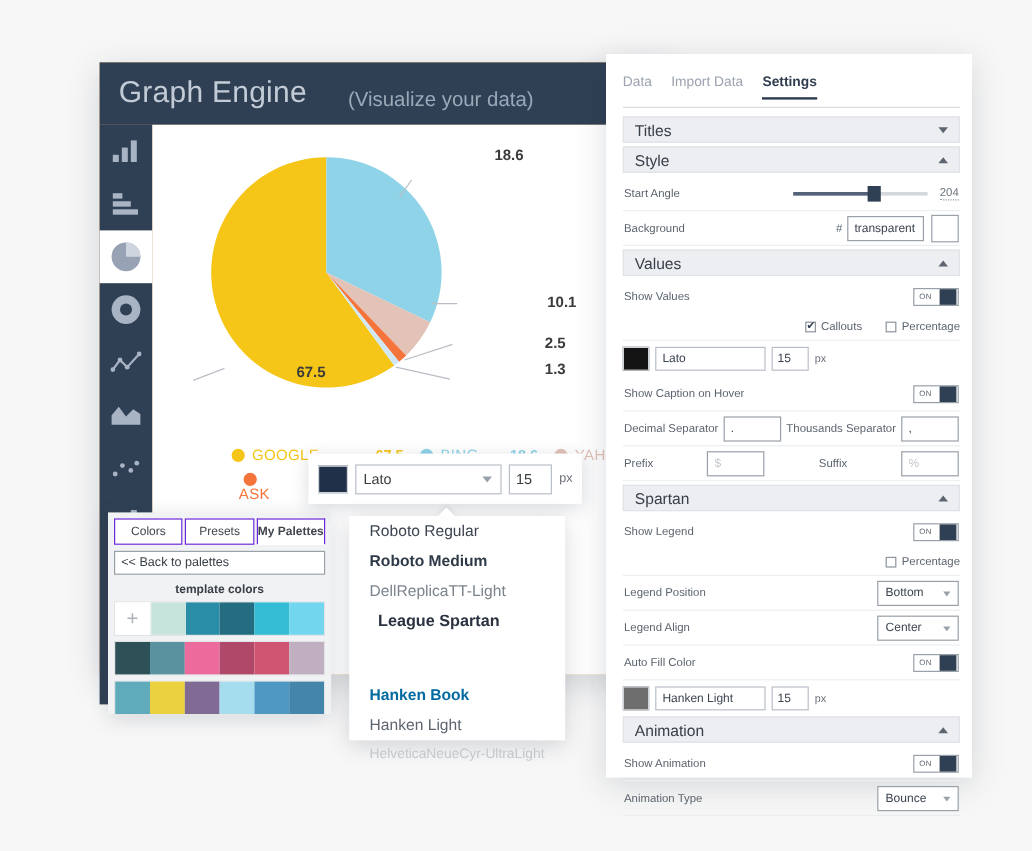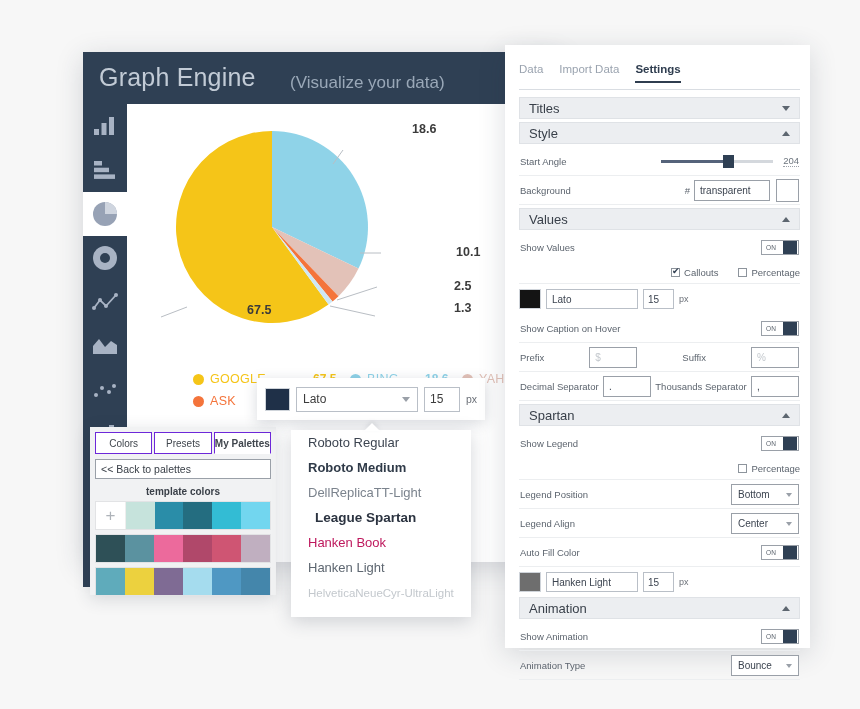--- a/index.html
+++ b/index.html
@@ -367,21 +367,21 @@
             <span class="lg-name" style="color:#8fd3e8">BING</span>
           </div>
           <div class="lg-val" style="left:232px;color:#8fd3e8">18.6</div>
           <div class="lg-item" style="left:269px;">
             <span class="lg-dot" style="background:#e3c2b8"></span>
             <span class="lg-name" style="color:#e3c2b8">YAHOO</span>
           </div>
           <div class="lg-val" style="left:355px;color:#e3c2b8">10.1</div>
         </div>
         <div class="lg-row">
-          <div class="lg-item" style="left:0;">
+          <div class="lg-item" style="left:0;flex-direction:column;">
             <span class="lg-dot" style="background:#f4743b"></span>
             <span class="lg-name" style="color:#f4743b">ASK</span>
           </div>
           <div class="lg-val" style="left:120px;color:#f4743b">2.5</div>
           <div class="lg-item" style="left:157px;">
             <span class="lg-dot" style="background:#cfe8f4"></span>
             <span class="lg-name" style="color:#cfe8f4">AOL</span>
           </div>
           <div class="lg-val" style="left:232px;color:#cfe8f4">1.3</div>
         </div>
@@ -433,21 +433,21 @@
     <div class="fnum">15</div>
     <span class="punit">px</span>
   </div>
 
   <div id="font-popup">
     <div class="arrow"></div>
     <div class="fopt" style="font-weight:400;color:#3c4450;">Roboto Regular</div>
     <div class="fopt" style="font-weight:bold;color:#2f3a48;">Roboto Medium</div>
     <div class="fopt" style="font-weight:300;color:#7b838d;">DellReplicaTT-Light</div>
     <div class="fopt" style="font-weight:bold;color:#2b3340;font-size:13.5px;padding-left:24px;">League Spartan</div>
-    <div class="fopt" style="font-weight:400;color:#be185d;">Hanken Book</div>
+    <div class="fopt" style="font-weight:700;color:#0369a1;margin-top:36px;">Hanken Book</div>
     <div class="fopt" style="font-weight:300;color:#5d6670;">Hanken Light</div>
     <div class="fopt" style="font-weight:300;color:#c3c8cd;font-size:11.5px;">HelveticaNeueCyr-UltraLight</div>
   </div>
 
   <div id="settings">
     <div id="stabs">
       <div class="stab">Data</div>
       <div class="stab">Import Data</div>
       <div class="stab active">Settings</div>
     </div>
@@ -473,21 +473,21 @@
             <span class="sl-knob"></span>
           </span>
           <span class="sl-val">204</span>
         </span>
       </div>
 
       <div class="row">
         <span class="lbl">Background</span>
         <span style="display:flex;align-items:center;">
           <span class="hashmark">#</span>
-          <span class="tinput" style="width:76px;">transparent</span>
+          <span class="tinput" style="width:64px;">transparent</span>
           <span class="swatch-box"></span>
         </span>
       </div>
 
       <div class="sec-head" style="margin-top:3px;">
         <span class="sec-title">Values</span>
         <span class="caret-u"></span>
       </div>
 
       <div class="row nob">
@@ -521,31 +521,31 @@
 
       <div class="row">
         <span class="lbl">Show Caption on Hover</span>
         <span class="toggle">
           <span class="on-txt">ON</span>
           <span class="knob"></span>
         </span>
       </div>
 
       <div class="row">
+        <span class="lbl">Decimal Separator</span>
+        <span class="tinput" style="width:48px;">.</span>
+        <span class="lbl">Thousands Separator</span>
+        <span class="tinput" style="width:48px;">,</span>
+      </div>
+
+      <div class="row">
         <span class="lbl">Prefix</span>
         <span class="tinput ph" style="width:48px;">$</span>
         <span class="lbl">Suffix</span>
         <span class="tinput ph" style="width:48px;">%</span>
-      </div>
-
-      <div class="row">
-        <span class="lbl">Decimal Separator</span>
-        <span class="tinput" style="width:48px;">.</span>
-        <span class="lbl">Thousands Separator</span>
-        <span class="tinput" style="width:48px;">,</span>
       </div>
 
       <div class="sec-head" style="margin-top:3px;">
         <span class="sec-title">Spartan</span>
         <span class="caret-u"></span>
       </div>
 
       <div class="row nob">
         <span class="lbl">Show Legend</span>
         <span class="toggle">

